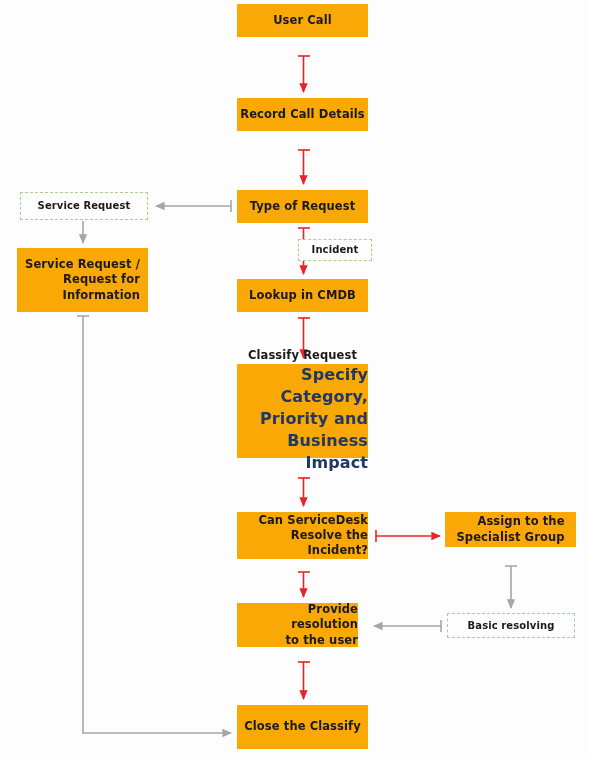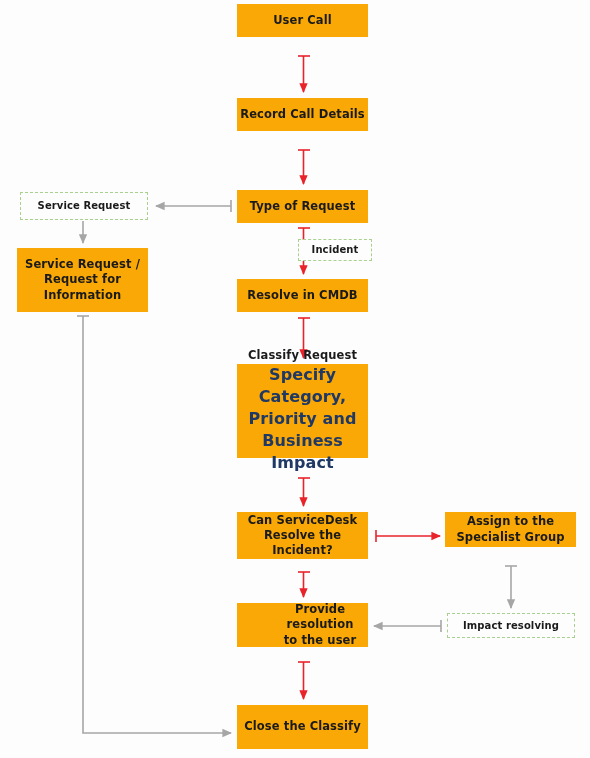--- a/index.html
+++ b/index.html
@@ -26,21 +26,21 @@
     height: 758px;
     pointer-events: none;
   }
   .node {
     position: absolute;
     box-sizing: border-box;
     display: flex;
     flex-direction: column;
     align-items: center;
     justify-content: center;
-    text-align: center;
+    text-align: right;
   }
   .node.solid {
     background: #f9a806;
   }
   .node.dashed {
     background: transparent;
     border: 1px dashed #a9d18e;
   }
   .node-title {
     font-size: 11.5px;
@@ -160,36 +160,36 @@
       <div class="node dashed" style="left: 20px; top: 192px; width: 128px; height: 28px;">
         <div class="node-title">Service Request</div>
       </div>
       <div class="node dashed" style="left: 266px; top: 239px; width: 74px; height: 22px; margin-left: 32px;">
         <div class="node-title">Incident</div>
       </div>
       <div class="node solid" style="left: 17px; top: 248px; width: 131px; height: 64px;">
         <div class="node-title">Service Request /<br>Request for<br>Information</div>
       </div>
       <div class="node solid" style="left: 237px; top: 279px; width: 131px; height: 33px;">
-        <div class="node-title">Resolve in CMDB</div>
+        <div class="node-title">Lookup in CMDB</div>
       </div>
       <div class="node solid" style="left: 237px; top: 364px; width: 131px; height: 94px;">
         <div class="node-title">Classify Request</div>
         <div class="node-sub">Specify Category,<br>Priority and<br>Business Impact</div>
       </div>
       <div class="node solid" style="left: 237px; top: 512px; width: 131px; height: 47px;">
         <div class="node-title">Can ServiceDesk<br>Resolve the Incident?</div>
       </div>
       <div class="node solid" style="left: 445px; top: 512px; width: 131px; height: 35px;">
         <div class="node-title">Assign to the<br>Specialist Group</div>
       </div>
-      <div class="node solid" style="left: 237px; top: 603px; width: 131px; height: 44px; padding-left: 35px;">
+      <div class="node solid" style="left: 237px; top: 603px; width: 121px; height: 44px; padding-left: 35px;">
         <div class="node-title">Provide resolution<br>to the user</div>
       </div>
       <div class="node dashed" style="left: 447px; top: 613px; width: 128px; height: 25px;">
-        <div class="node-title">Impact resolving</div>
+        <div class="node-title">Basic resolving</div>
       </div>
       <div class="node solid" style="left: 237px; top: 705px; width: 131px; height: 44px;">
         <div class="node-title">Close the Classify</div>
       </div>
     </div>
 
 </div>
 
 </body></html>

